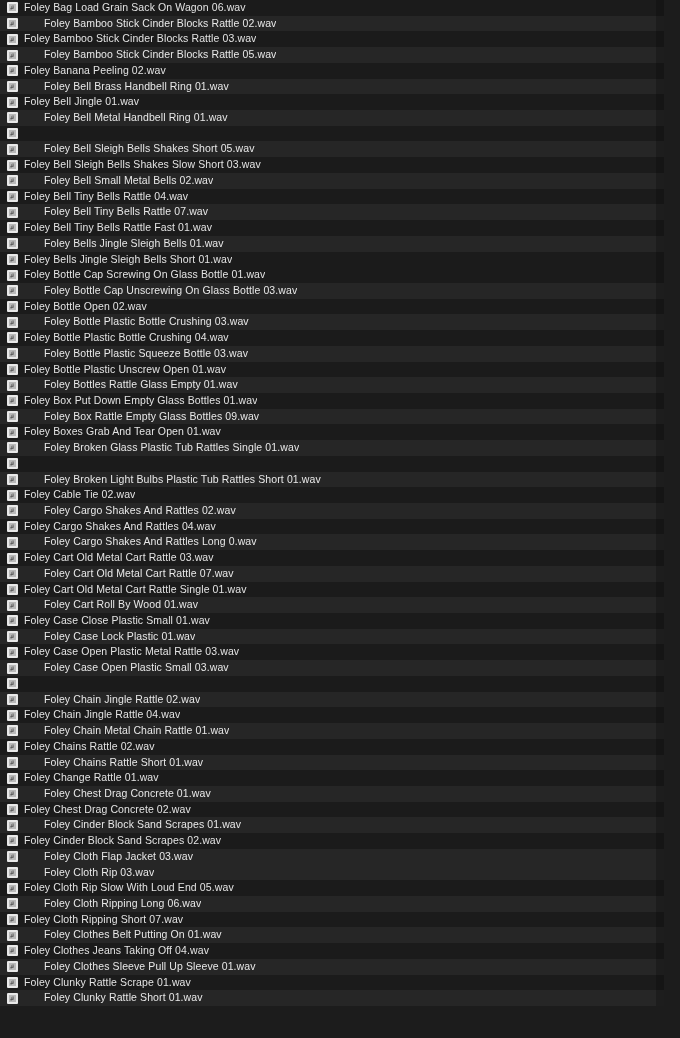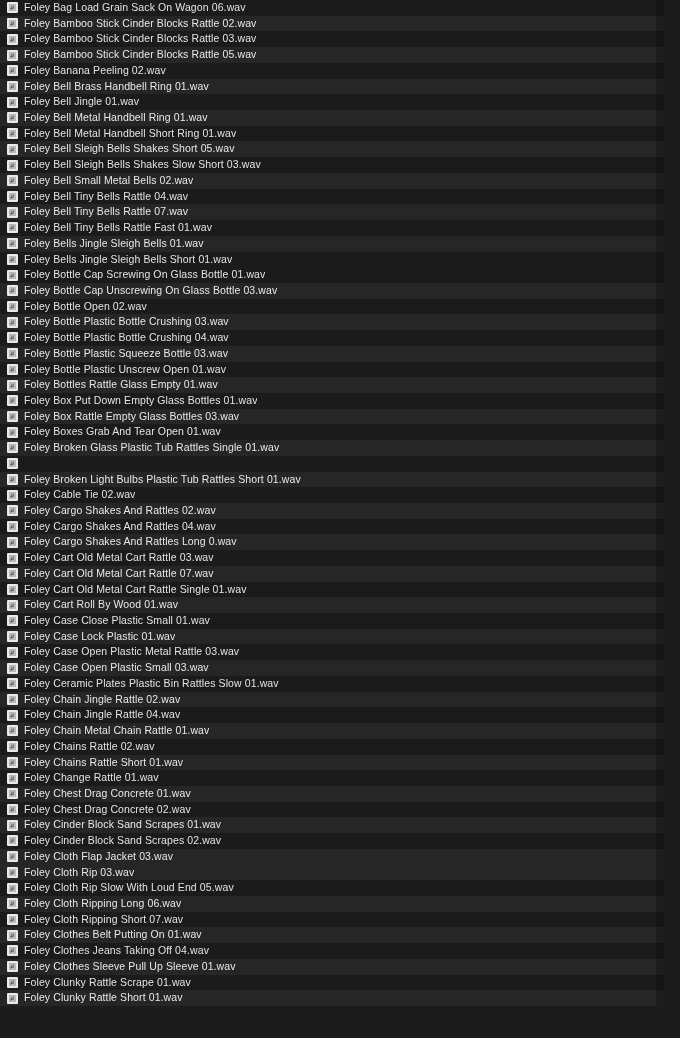--- a/index.html
+++ b/index.html
@@ -33,21 +33,21 @@
     display: flex;
     align-items: center;
     height: 15.72px;
     box-sizing: border-box;
     padding-left: 7px;
     width: 680px;
     overflow: hidden;
     white-space: nowrap;
   }
   .row.even { background: #1b1b1b; }
-  .row.odd  { background: #262626; }
+  .row.odd  { background: #262626; gap: 20px; }
 
   
   .row::after {
     content: "";
     position: absolute;
     right: 0;
     width: 8px;
     height: 15.72px;
     background: rgba(0,0,0,0.22);
     pointer-events: none;
@@ -178,21 +178,20 @@
         <span class="file-name">Foley Bell Metal Handbell Ring 01.wav</span>
       </div>
       <div class="row even">
         <span class="file-icon">
           <span class="sheet">
             <svg width="5" height="5" viewBox="0 0 6 6" aria-hidden="true">
               <path d="M4.4 0.6v3.1a1 1 0 1 1-0.6-0.9V1.5L2.4 1.9v2.4a1 1 0 1 1-0.6-0.9V1.2z" fill="#5a5a5a"></path>
             </svg>
           </span>
         </span>
-        <span class="file-name">Foley Bell Metal Handbell Short Ring 01.wav</span>
       </div>
       <div class="row odd">
         <span class="file-icon">
           <span class="sheet">
             <svg width="5" height="5" viewBox="0 0 6 6" aria-hidden="true">
               <path d="M4.4 0.6v3.1a1 1 0 1 1-0.6-0.9V1.5L2.4 1.9v2.4a1 1 0 1 1-0.6-0.9V1.2z" fill="#5a5a5a"></path>
             </svg>
           </span>
         </span>
         <span class="file-name">Foley Bell Sleigh Bells Shakes Short 05.wav</span>
@@ -358,21 +357,21 @@
         <span class="file-name">Foley Box Put Down Empty Glass Bottles 01.wav</span>
       </div>
       <div class="row odd">
         <span class="file-icon">
           <span class="sheet">
             <svg width="5" height="5" viewBox="0 0 6 6" aria-hidden="true">
               <path d="M4.4 0.6v3.1a1 1 0 1 1-0.6-0.9V1.5L2.4 1.9v2.4a1 1 0 1 1-0.6-0.9V1.2z" fill="#5a5a5a"></path>
             </svg>
           </span>
         </span>
-        <span class="file-name">Foley Box Rattle Empty Glass Bottles 03.wav</span>
+        <span class="file-name">Foley Box Rattle Empty Glass Bottles 09.wav</span>
       </div>
       <div class="row even">
         <span class="file-icon">
           <span class="sheet">
             <svg width="5" height="5" viewBox="0 0 6 6" aria-hidden="true">
               <path d="M4.4 0.6v3.1a1 1 0 1 1-0.6-0.9V1.5L2.4 1.9v2.4a1 1 0 1 1-0.6-0.9V1.2z" fill="#5a5a5a"></path>
             </svg>
           </span>
         </span>
         <span class="file-name">Foley Boxes Grab And Tear Open 01.wav</span>
@@ -527,21 +526,20 @@
         <span class="file-name">Foley Case Open Plastic Small 03.wav</span>
       </div>
       <div class="row even">
         <span class="file-icon">
           <span class="sheet">
             <svg width="5" height="5" viewBox="0 0 6 6" aria-hidden="true">
               <path d="M4.4 0.6v3.1a1 1 0 1 1-0.6-0.9V1.5L2.4 1.9v2.4a1 1 0 1 1-0.6-0.9V1.2z" fill="#5a5a5a"></path>
             </svg>
           </span>
         </span>
-        <span class="file-name">Foley Ceramic Plates Plastic Bin Rattles Slow 01.wav</span>
       </div>
       <div class="row odd">
         <span class="file-icon">
           <span class="sheet">
             <svg width="5" height="5" viewBox="0 0 6 6" aria-hidden="true">
               <path d="M4.4 0.6v3.1a1 1 0 1 1-0.6-0.9V1.5L2.4 1.9v2.4a1 1 0 1 1-0.6-0.9V1.2z" fill="#5a5a5a"></path>
             </svg>
           </span>
         </span>
         <span class="file-name">Foley Chain Jingle Rattle 02.wav</span>

